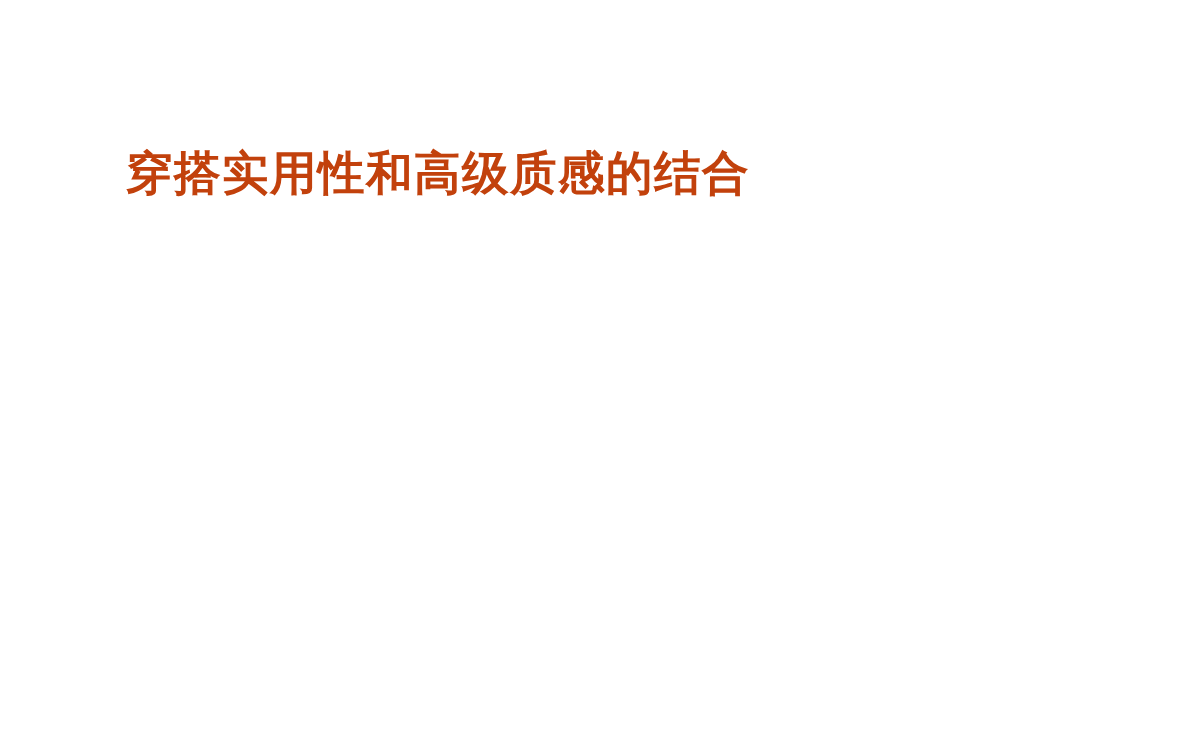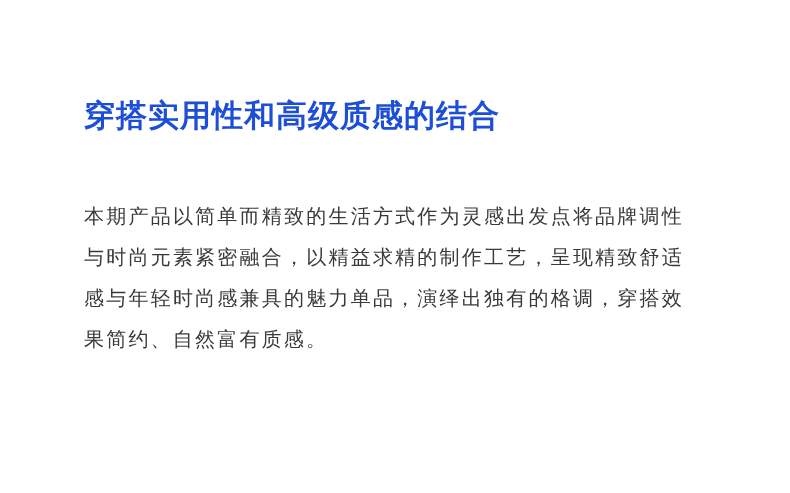--- a/index.html
+++ b/index.html
@@ -25,21 +25,21 @@
   .content {
     position: absolute;
     left: 84px;
     top: 96px;
     width: 610px;
   }
 
   .headline {
     font-size: 31px;
     font-weight: bold;
-    color: #1d4ed8;
+    color: #c2410c;
     letter-spacing: 1px;
     line-height: 1.3;
     margin: 0;
     white-space: nowrap;
   }
 
   .body-copy {
     margin: 0;
     padding-top: 60px;
     font-size: 20px;
@@ -50,15 +50,14 @@
     text-justify: inter-ideograph;
     width: 600px;
   }
 </style>
 </head>
 <body>
 
 <div class="page">
   <div class="content">
     <h1 class="headline">穿搭实用性和高级质感的结合</h1>
-    <p class="body-copy">本期产品以简单而精致的生活方式作为灵感出发点将品牌调性与时尚元素紧密融合，以精益求精的制作工艺，呈现精致舒适感与年轻时尚感兼具的魅力单品，演绎出独有的格调，穿搭效果简约、自然富有质感。</p>
   </div>
 </div>
 
 </body></html>

